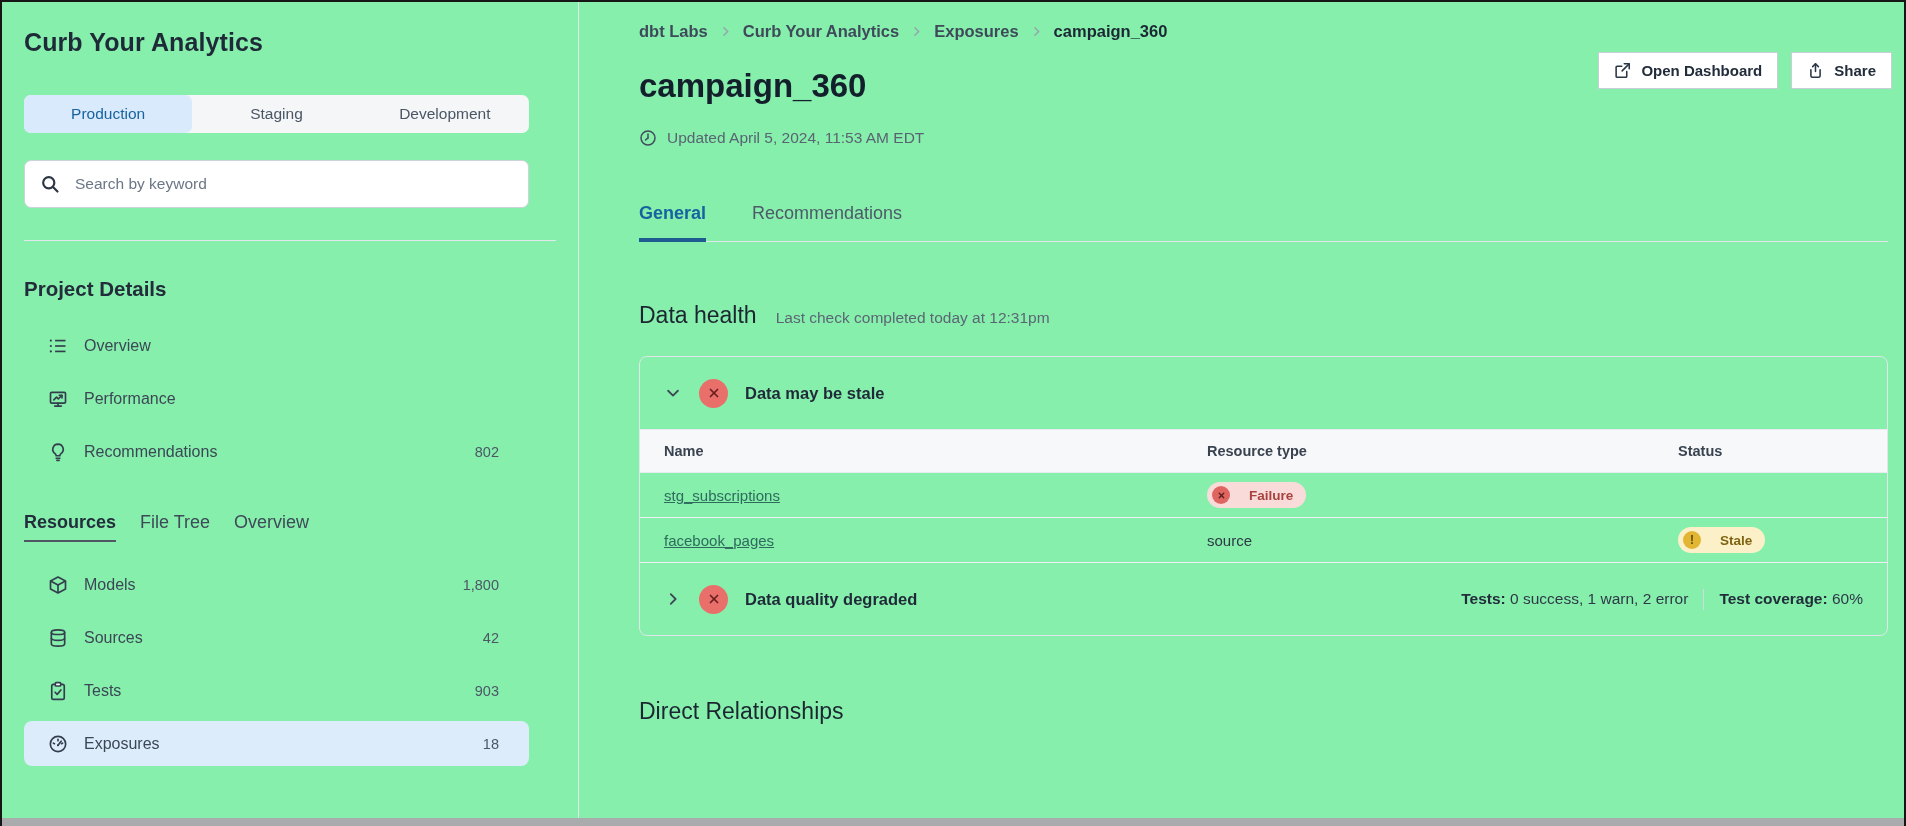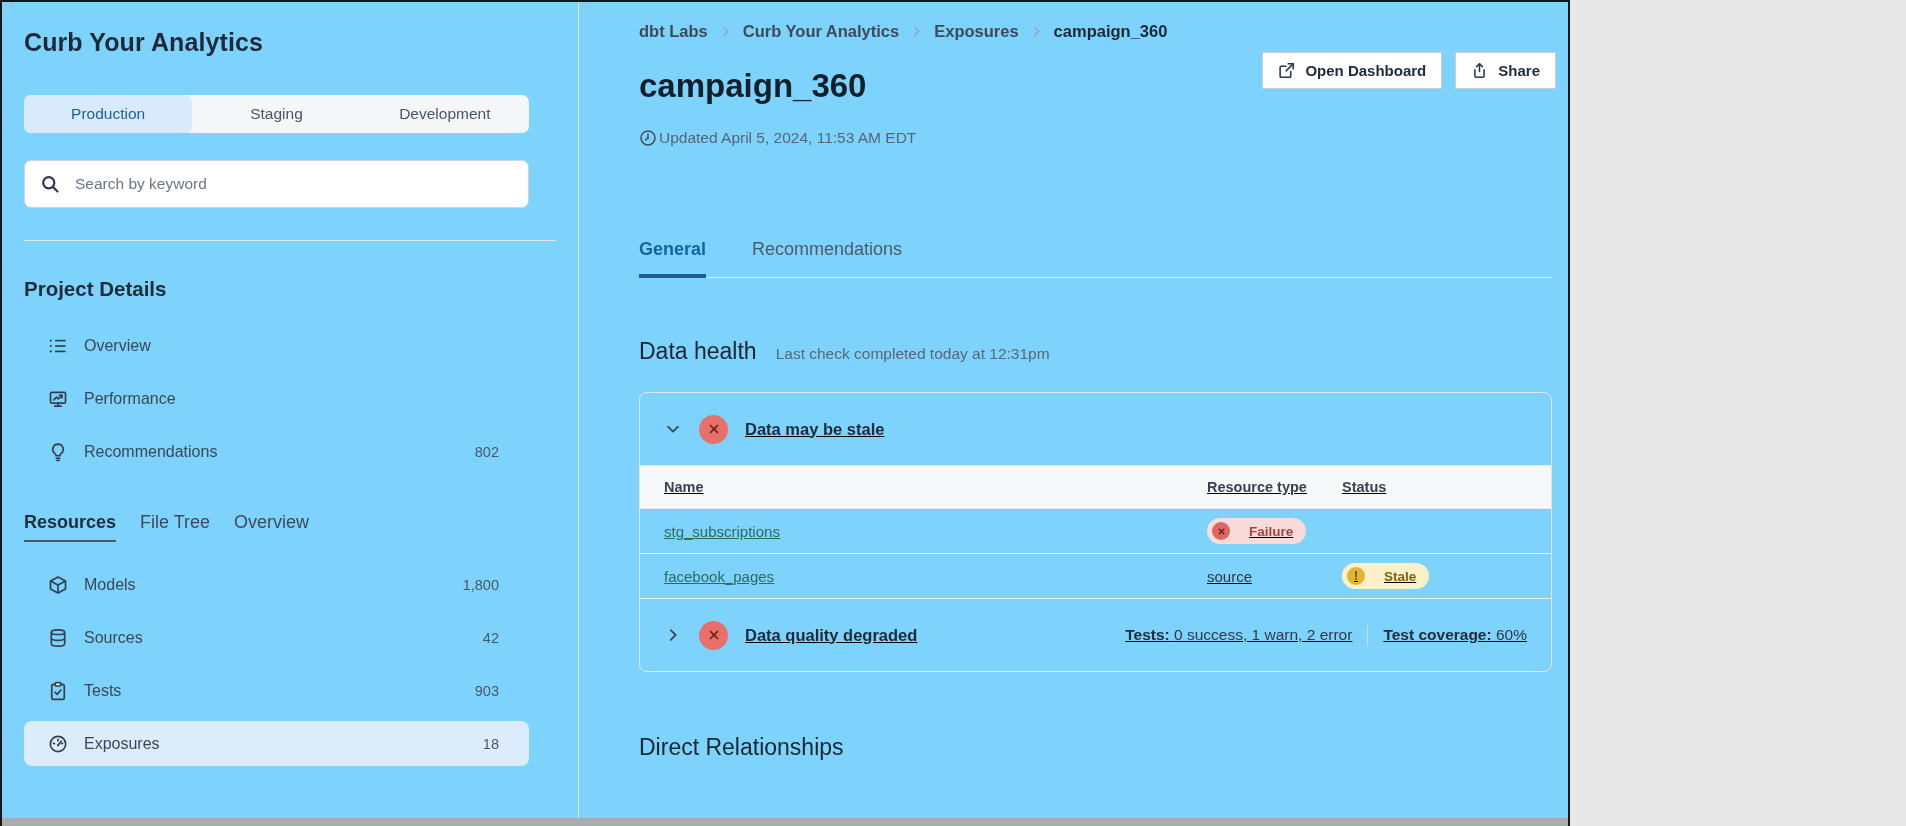--- a/index.html
+++ b/index.html
@@ -1,19 +1,19 @@
 <!DOCTYPE html>
 <html><head>
 <meta charset="utf-8">
 <style>
   * { box-sizing: border-box; }
   html,body { margin:0; padding:0; background:#e8e8e8; }
   body { font-family:"Liberation Sans", sans-serif; }
   .frame {
-    width:1570px; height:826px; background:#7dd3fc; position:relative;
+    width:1906px; height:826px; background:#86efac; position:relative;
     border-top:2px solid #161616; border-left:2px solid #161616; border-right:2px solid #161616;
     display:flex; flex-direction:column; overflow:hidden;justify-content:flex-end;
   }
   .content-row { display:flex; flex:1; min-height:0; }
   .bottom-bar { height:8px; background:#a9abad; flex:none; }
 
   
   .sidebar { width:577px; flex:none; border-right:1px solid #e4e7eb; padding:26px 0 0 22px; }
   .sidebar-title { font-size:25px; font-weight:700; color:#1f2a38; margin:0 0 38px 0; letter-spacing:.1px; }
   .seg-control { display:flex; width:505px; background:#f4f6f8; border-radius:7px; margin-bottom:27px; }
@@ -36,36 +36,36 @@
   .rtab { font-size:18px; color:#3f4a59; padding-bottom:7px; cursor:pointer; border-bottom:2px solid transparent; }
   .rtab.active { font-weight:700; color:#232e3c; border-bottom:2px solid #4e5763; }
 
   
   .main { flex:1; position:relative; padding:20px 16px 0 60px; min-width:0; }
   .breadcrumb { display:flex; align-items:center; gap:11px; font-size:16.5px; font-weight:700; color:#3e4a5a; }
   .crumb { cursor:pointer; }
   .crumb.current { color:#1c2734; cursor:default; }
   .crumb-sep { color:#97a1ae; display:flex; }
   .page-title { font-size:33px; font-weight:700; color:#141f2c; margin:26px 0 0 0; }
-  .updated-row { display:flex; align-items:center; gap:2px; margin-top:24px; font-size:15.5px; color:#596473; }
+  .updated-row { display:flex; align-items:center; gap:10px; margin-top:24px; font-size:15.5px; color:#596473; }
   .updated-row svg { color:#414c5b; }
   .top-buttons { position:absolute; top:50px; right:12px; display:flex; gap:13px; }
   .btn { display:flex; align-items:center; gap:10px; height:37px; padding:0 15px; background:#fff;
     border:1px solid #c7ced6; border-radius:0; font-size:15px; font-weight:700; color:#222d3b; cursor:pointer; font-family:inherit; }
   .btn svg { color:#2b3645; }
 
   .tabs { display:flex; gap:46px; margin-top:56px; border-bottom:1px solid #e2e5e9; }
-  .tab { font-size:18px; color:#4e5a69; padding-bottom:14px; cursor:pointer;margin-top:36px; }
+  .tab { font-size:18px; color:#4e5a69; padding-bottom:14px; cursor:pointer; }
   .tab.active { color:#17639f; font-weight:700; border-bottom:4px solid #1e5c92; margin-bottom:-1px; }
 
   .dh-heading-row { display:flex; align-items:baseline; gap:19px; margin-top:60px; }
   .dh-title { font-size:23px; color:#1b2631; font-weight:500; }
   .dh-sub { font-size:15.5px; color:#5b6674; }
 
-  .health-card { margin-top:27px; border:1px solid #e2e5e9; border-radius:8px;text-decoration:underline; }
+  .health-card { margin-top:27px; border:1px solid #e2e5e9; border-radius:8px; }
   .group-row { display:flex; align-items:center; gap:17px; height:72px; padding:0 24px; }
   .chev-btn { background:none; border:none; padding:0; display:flex; color:#3d4856; cursor:pointer; }
   .x-circle { width:29px; height:29px; border-radius:50%; background:#e96f6a; display:flex;
     align-items:center; justify-content:center; flex:none; }
   .group-title { font-size:16.5px; font-weight:700; color:#1f2937; }
   .group-summary { margin-left:auto; display:flex; align-items:center; gap:15px; font-size:15.5px; color:#2e3947; }
   .sum-label { font-weight:700; color:#222d3b; }
   .vdiv { width:1px; height:21px; background:#d6dade; }
 
   .h-table { width:100%; }

